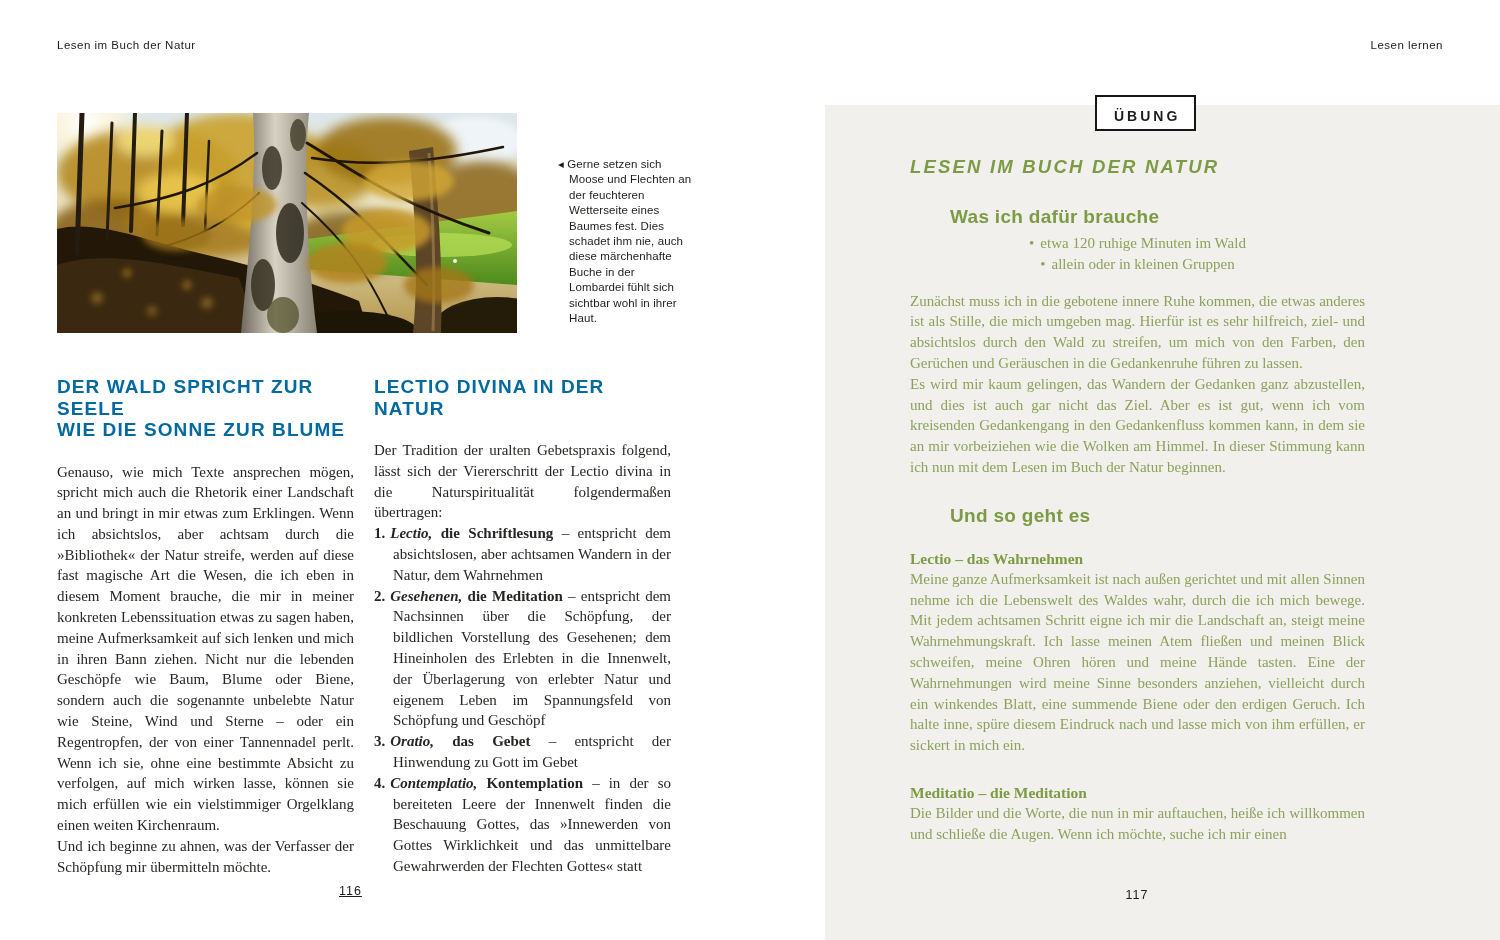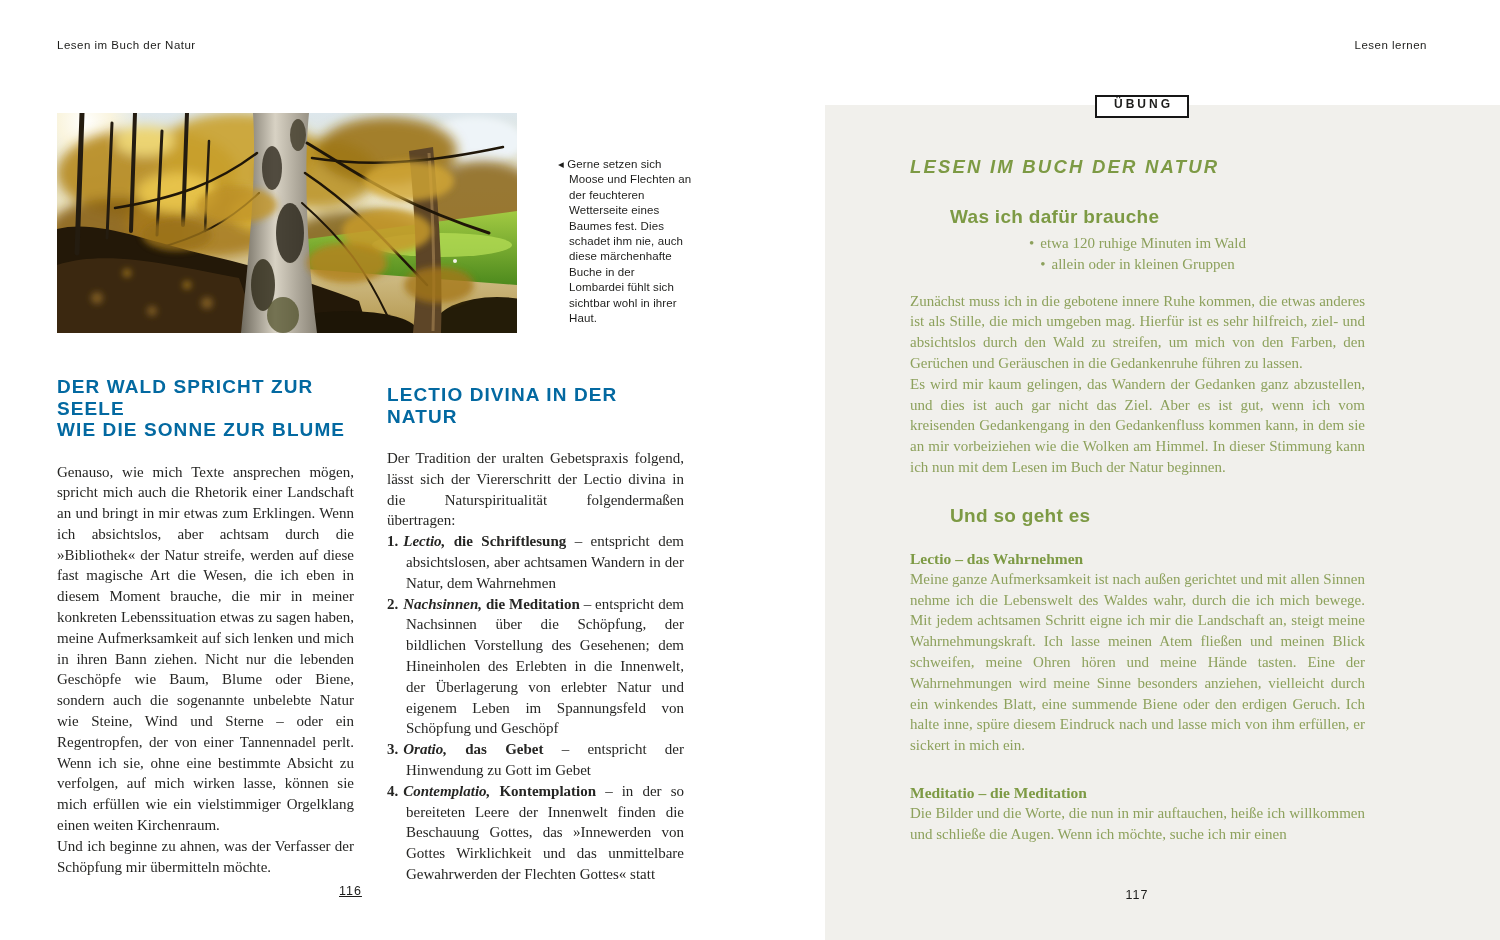--- a/index.html
+++ b/index.html
@@ -7,37 +7,37 @@
     width:1500px;height:940px;position:relative;background:#ffffff;
     font-family:"Liberation Sans",sans-serif;color:#1d1d1b;overflow:hidden;
     -webkit-font-smoothing:antialiased;
   }
   p{margin:0;}
   h1,h2,h3{margin:0;font-weight:bold;}
 
   
   .runhead{position:absolute;top:39px;font-size:11.5px;letter-spacing:.5px;color:#1d1d1b;}
   .runhead.rh-left{left:57px;}
-  .runhead.rh-right{right:73px;margin-left:16px;}
+  .runhead.rh-right{right:57px;margin-left:16px;}
 
   
   .photo{position:absolute;left:57px;top:113px;width:460px;height:220px;overflow:hidden;background:#7a6a3a;}
   .photo svg{display:block;}
 
   
   .caption{
     position:absolute;left:558px;top:157px;width:124px;
     font-size:11.5px;line-height:15.4px;letter-spacing:.1px;
     padding-left:11px;text-indent:-11px;color:#1d1d1b;
   }
 
   
   .col{position:absolute;top:376px;width:297px;}
   .colA{left:57px;}
-  .colB{left:387px;margin-top:8px;}
+  .colB{left:374px;}
   .col h2{
     font-size:19px;line-height:21.5px;letter-spacing:1.1px;color:#0369a1;
   }
   .body-serif{
     font-family:"Liberation Serif",serif;font-size:15px;line-height:20.8px;
     text-align:justify;color:#262624;
   }
   .col .body-serif{margin-top:21px;}
 
   ol.steps{list-style:none;margin:0;padding:0;}
@@ -49,21 +49,21 @@
   
   .pagenum{position:absolute;font-size:12.5px;letter-spacing:1px;color:#1d1d1b;}
   .pn-left{left:339px;top:884px;width:50px;text-align:left;text-decoration:underline;}
   .pn-right{left:1112px;top:888px;width:50px;text-align:center;}
 
   
   .panel{position:absolute;left:825px;top:105px;width:675px;height:835px;background:#f1f0ec;}
   .panel-inner{padding:50px 135px 0 85px;}
   .badge{
     position:absolute;left:1095px;top:95px;background:#ffffff;border:2px solid #161616;
-    padding:0 14px 5px 17px;font-size:12px;font-weight:bold;letter-spacing:3px;color:#1d1d1b;
+    padding:11px 14px 5px 17px;font-size:14px;font-weight:bold;letter-spacing:3px;color:#1d1d1b;
   }
   h1.ex{
     color:#7d9a44;font-style:italic;font-size:18.5px;letter-spacing:2.2px;line-height:24px;
   }
   h2.green{color:#7d9a44;font-size:19px;letter-spacing:.3px;line-height:22px;margin-top:27px;margin-left:40px;}
   .green-serif{
     font-family:"Liberation Serif",serif;color:#8da15c;font-size:15px;line-height:20.8px;
     text-align:justify;
   }
   ul.bullets{list-style:none;margin:5px 0 0;padding:0;text-align:center;}
@@ -207,21 +207,21 @@
       <p>Und ich beginne zu ahnen, was der Verfasser der Schöpfung mir übermitteln möchte.</p>
     </div>
   </section>
 
   <section class="col colB">
     <h2>LECTIO DIVINA IN DER NATUR</h2>
     <div class="body-serif">
       <p>Der Tradition der uralten Gebetspraxis folgend, lässt sich der Viererschritt der Lectio divina in die Naturspiritualität folgendermaßen übertragen:</p>
       <ol class="steps">
         <li><span class="num">1.</span><span class="term">Lectio,</span><span class="lbl"> die Schriftlesung</span><span> – entspricht dem absichtslosen, aber achtsamen Wandern in der Natur, dem Wahrnehmen</span></li>
-        <li><span class="num">2.</span><span class="term">Nachsinnen,</span><span class="lbl"> die Meditation</span><span> – entspricht dem Nachsinnen über die Schöpfung, der bildlichen Vorstellung des Gesehenen; dem Hineinholen des Erlebten in die Innenwelt, der Überlagerung von erlebter Natur und eigenem Leben im Spannungsfeld von Schöpfung und Geschöpf</span></li>
+        <li><span class="num">2.</span><span class="term">Gesehenen,</span><span class="lbl"> die Meditation</span><span> – entspricht dem Nachsinnen über die Schöpfung, der bildlichen Vorstellung des Gesehenen; dem Hineinholen des Erlebten in die Innenwelt, der Überlagerung von erlebter Natur und eigenem Leben im Spannungsfeld von Schöpfung und Geschöpf</span></li>
         <li><span class="num">3.</span><span class="term">Oratio,</span><span class="lbl"> das Gebet</span><span> – entspricht der Hinwendung zu Gott im Gebet</span></li>
         <li><span class="num">4.</span><span class="term">Contemplatio,</span><span class="lbl"> Kontemplation</span><span> – in der so bereiteten Leere der Innenwelt finden die Beschauung Gottes, das »Innewerden von Gottes Wirklichkeit und das unmittelbare Gewahrwerden der Flechten Gottes« statt</span></li>
       </ol>
     </div>
   </section>
 
   <div class="pagenum pn-left">116</div>
 
   <div class="panel">
     <div class="panel-inner">

